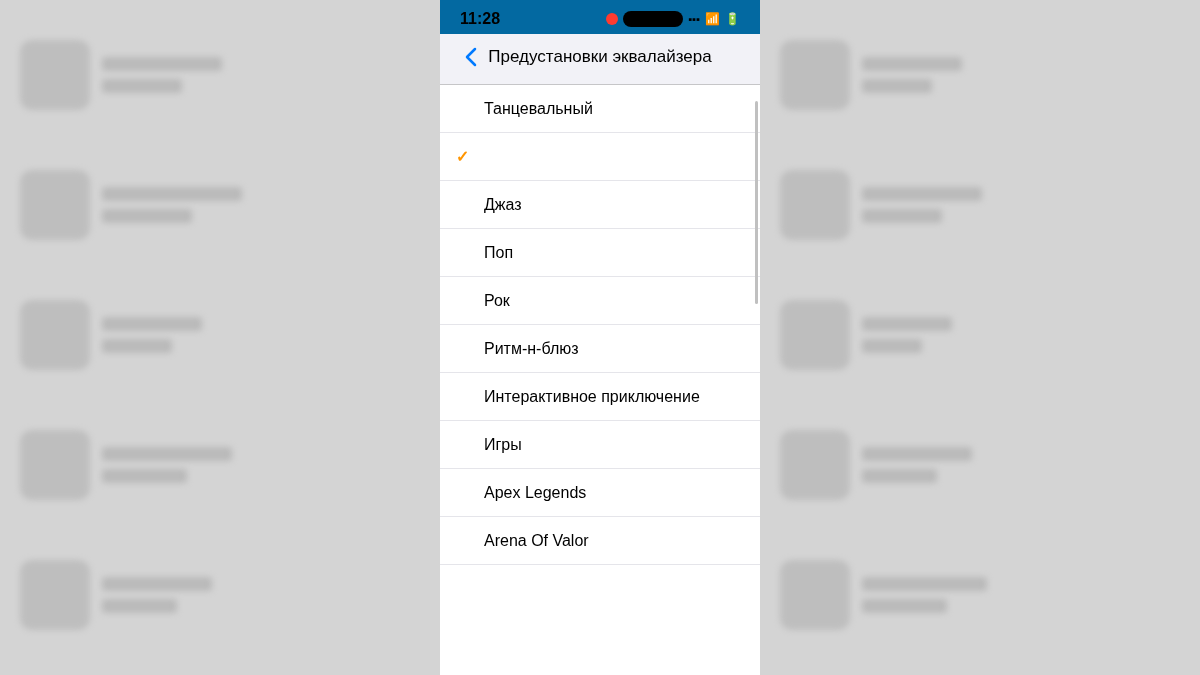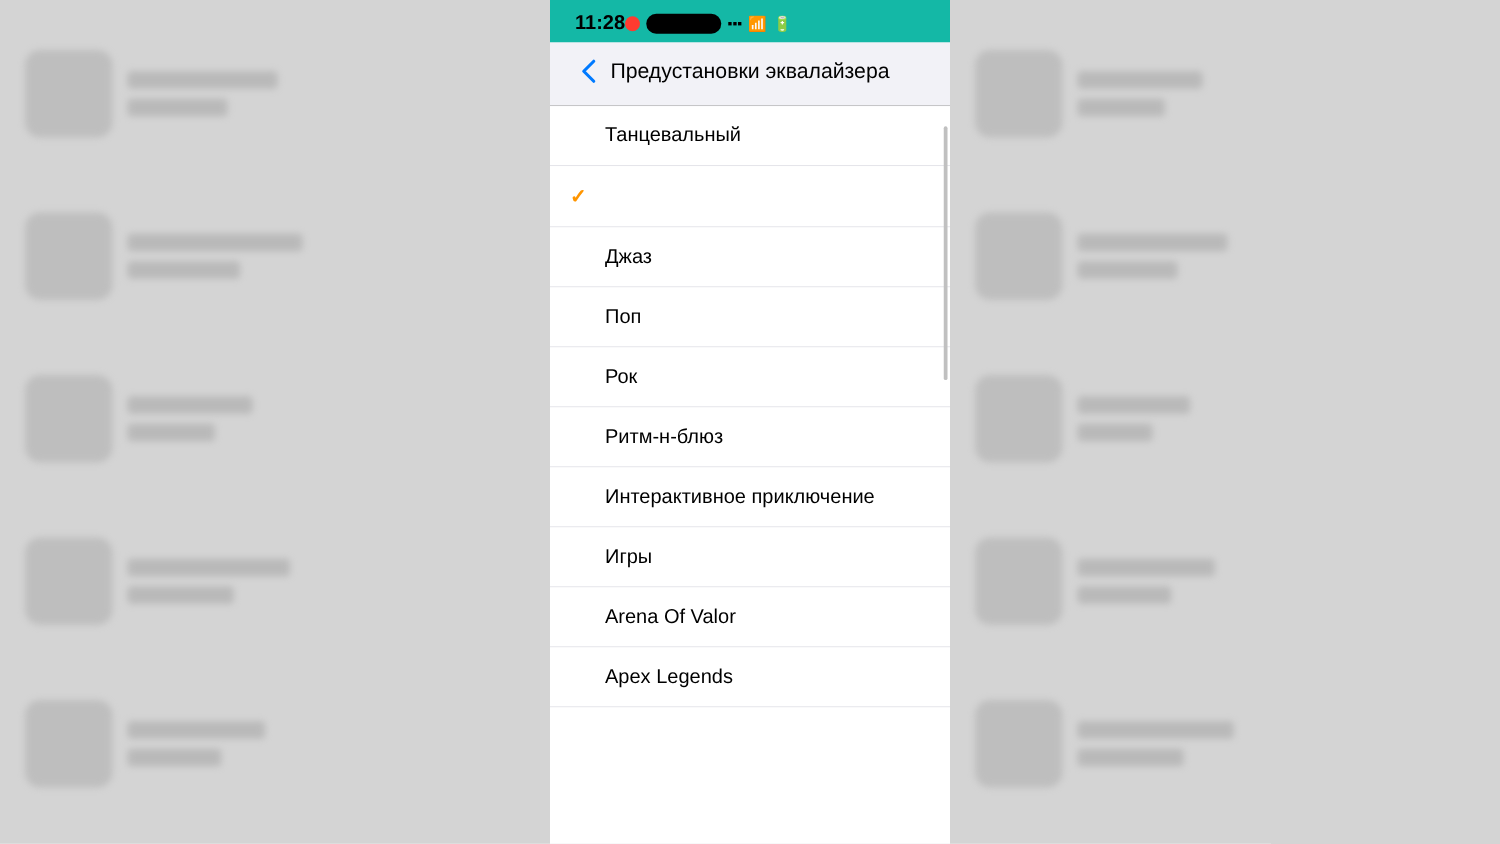--- a/index.html
+++ b/index.html
@@ -22,23 +22,24 @@
       width: 320px;
       height: 675px;
       background: #f2f2f7;
       display: flex;
       flex-direction: column;
     }
 
     
     .status-bar {
       display: flex;
+      justify-content: space-between;
       align-items: center;
       padding: 10px 20px 6px 20px;
-      background: #14b8a6;
+      background: #0369a1;
       flex-shrink: 0;
     }
 
     .status-time {
       font-size: 16px;
       font-weight: 600;
       color: #000;
     }
 
     .recording-dot {
@@ -330,24 +331,24 @@
       <div class="list-item">
         <span class="no-check"></span>
         <span class="item-text">Интерактивное приключение</span>
       </div>
       <div class="list-item">
         <span class="no-check"></span>
         <span class="item-text">Игры</span>
       </div>
       <div class="list-item">
         <span class="no-check"></span>
+        <span class="item-text">Apex Legends</span>
+      </div>
+      <div class="list-item">
+        <span class="no-check"></span>
         <span class="item-text">Arena Of Valor</span>
       </div>
       <div class="list-item">
         <span class="no-check"></span>
-        <span class="item-text">Apex Legends</span>
-      </div>
-      <div class="list-item">
-        <span class="no-check"></span>
       </div>
     </div>
 <div class="scroll-thumb"></div>
   </div>
 
 </body></html>

